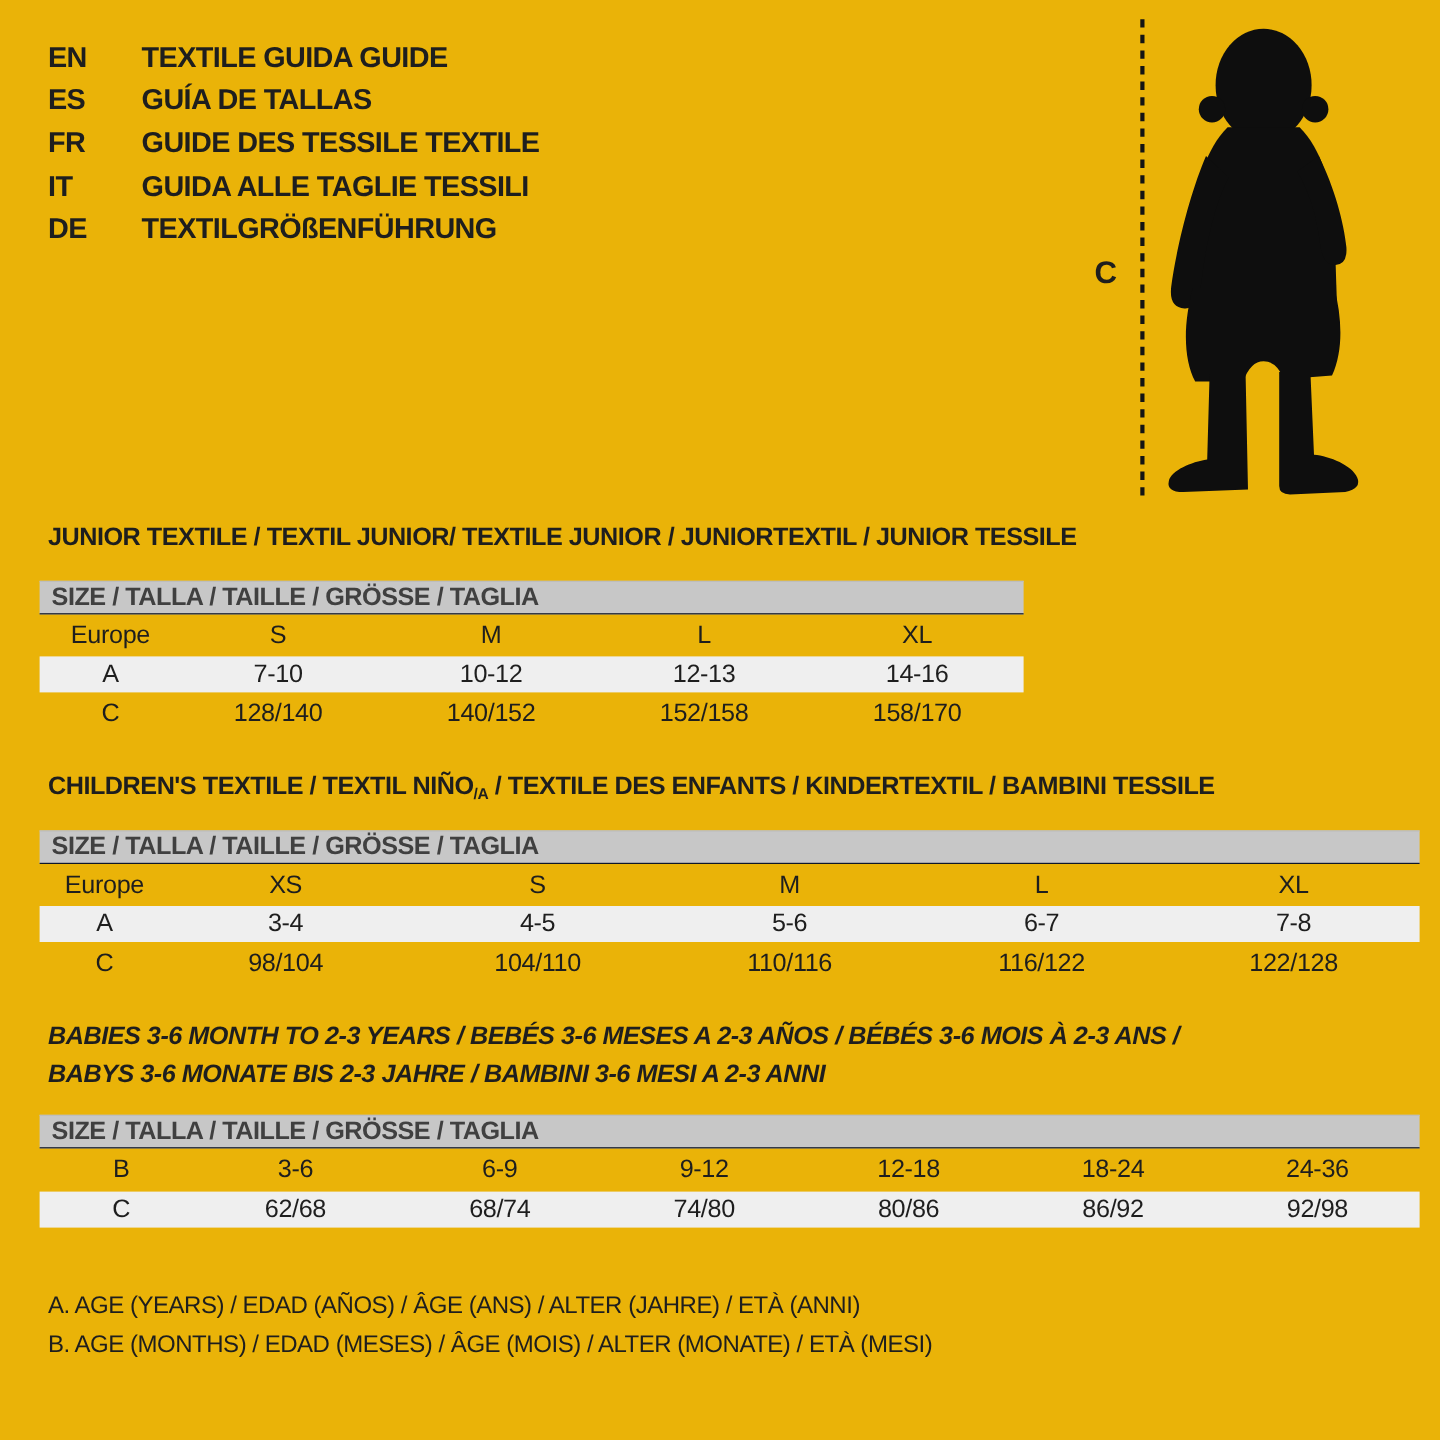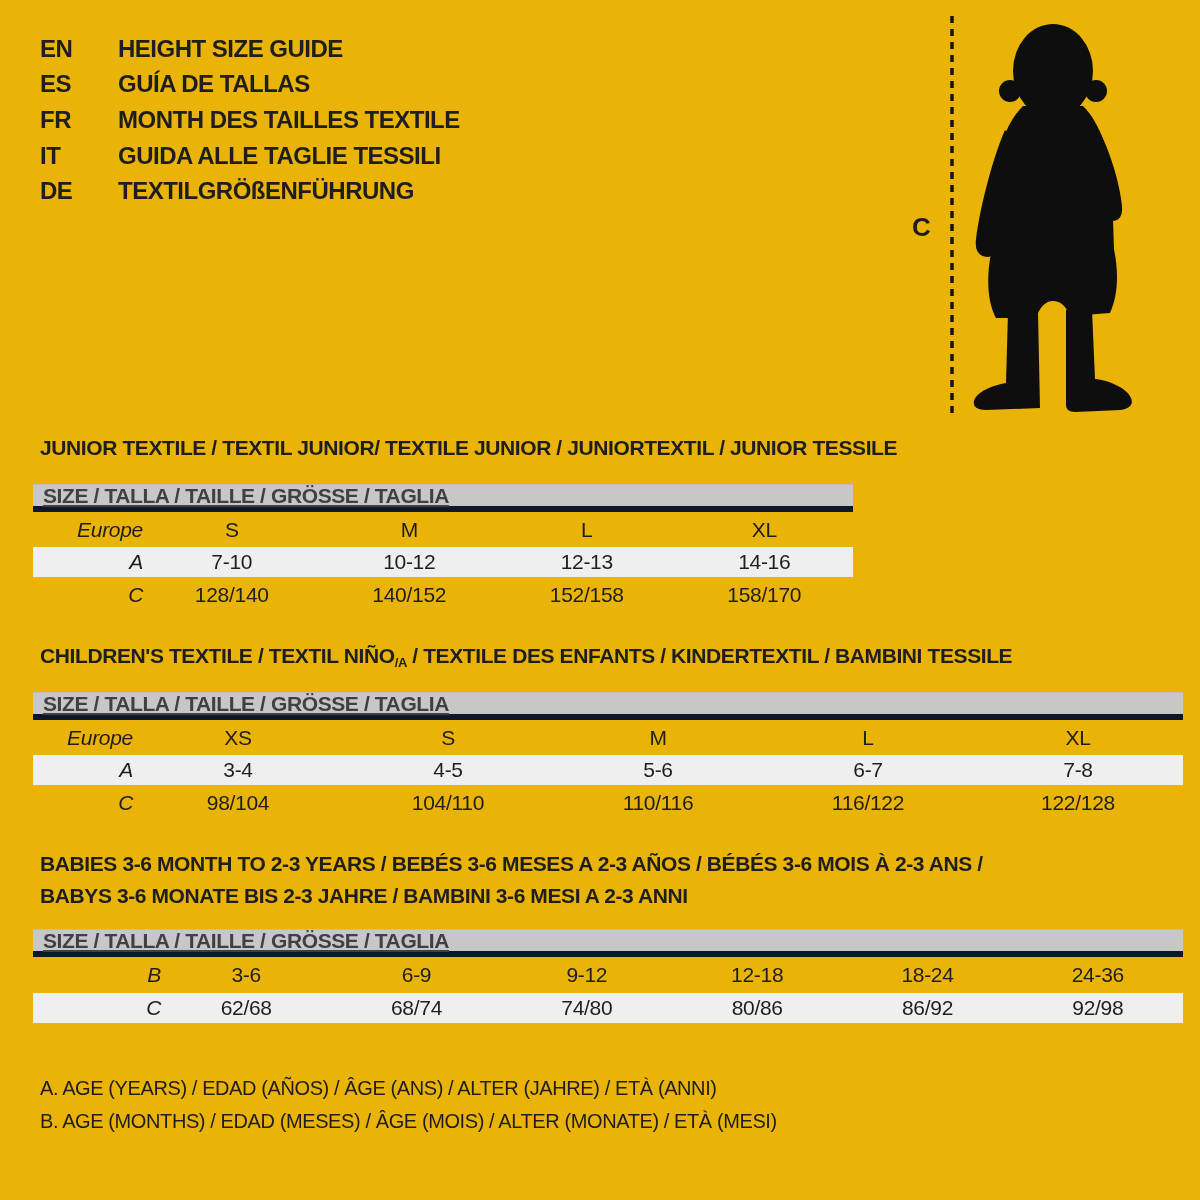--- a/index.html
+++ b/index.html
@@ -14,56 +14,56 @@
   
   .figure-svg{position:absolute;left:940px;top:12px;width:200px;height:410px;}
   .c-label{position:absolute;left:912px;top:212px;font-size:26px;font-weight:700;}
   
   .sec-title{position:absolute;left:40px;font-size:21px;font-weight:700;letter-spacing:-0.4px;white-space:nowrap;}
   .sec-title .sub{font-size:13px;position:relative;top:4px;}
   .two-line{line-height:32px;}
   
   .tbl{position:absolute;left:33px;}
   .strip{
-    background:#c7c7c7;border-top:1px solid #bdbdbd;border-bottom:6px solid #0f172a;
+    background:#c7c7c7;border-top:1px solid #bdbdbd;border-bottom:1px solid #0f172a;
     height:28px;display:flex;align-items:center;padding-left:10px;box-sizing:border-box;
-    font-size:21px;font-weight:700;letter-spacing:-0.4px;color:#404040;text-decoration:underline;
+    font-size:21px;font-weight:700;letter-spacing:-0.4px;color:#404040;
   }
   .trow{display:grid;align-items:center;}
   .trow.shaded{background:#efefef;}
   .cell{font-size:21px;letter-spacing:-0.3px;text-align:center;white-space:nowrap;}
-  .cell.lbl{text-align:right;padding-left:8px;font-style:italic;}
+  .cell.lbl{text-align:center;padding-left:8px;}
   .tbl-junior{top:484px;width:820px;}
   .tbl-junior .trow{grid-template-columns:110px repeat(4,1fr);}
   .tbl-children{top:692px;width:1150px;}
   .tbl-children .trow{grid-template-columns:100px repeat(5,1fr);}
   .tbl-babies{top:929px;width:1150px;}
   .tbl-babies .trow{grid-template-columns:128px repeat(6,1fr);}
   .h35{height:35px;} .h30{height:30px;} .h36{height:36px;}
   
   .notes{position:absolute;left:40px;top:1072px;line-height:33px;}
   .note-line{font-size:20px;font-weight:400;letter-spacing:-0.4px;white-space:nowrap;}
 </style>
 </head>
 <body>
 
 <div class="page">
 
   <div class="langs">
     <div class="lang-row">
       <span class="lang-code">EN</span>
-      <span class="lang-label">HEIGHT SIZE GUIDE</span>
+      <span class="lang-label">TEXTILE GUIDA GUIDE</span>
     </div>
     <div class="lang-row">
       <span class="lang-code">ES</span>
       <span class="lang-label">GUÍA DE TALLAS</span>
     </div>
     <div class="lang-row">
       <span class="lang-code">FR</span>
-      <span class="lang-label">MONTH DES TAILLES TEXTILE</span>
+      <span class="lang-label">GUIDE DES TESSILE TEXTILE</span>
     </div>
     <div class="lang-row">
       <span class="lang-code">IT</span>
       <span class="lang-label">GUIDA ALLE TAGLIE TESSILI</span>
     </div>
     <div class="lang-row">
       <span class="lang-code">DE</span>
       <span class="lang-label">TEXTILGRÖßENFÜHRUNG</span>
     </div>
   </div>
@@ -134,21 +134,21 @@
     <div class="trow h35">
       <div class="cell lbl">C</div>
       <div class="cell">98/104</div>
       <div class="cell">104/110</div>
       <div class="cell">110/116</div>
       <div class="cell">116/122</div>
       <div class="cell">122/128</div>
     </div>
   </div>
 
-  <div class="sec-title two-line" style="top:848px;">
+  <div class="sec-title two-line" style="top:848px;font-style:italic;">
     <div>BABIES 3-6 MONTH TO 2-3 YEARS / BEBÉS 3-6 MESES A 2-3 AÑOS / BÉBÉS 3-6 MOIS À 2-3 ANS /</div>
     <div>BABYS 3-6 MONATE BIS 2-3 JAHRE / BAMBINI 3-6 MESI A 2-3 ANNI</div>
   </div>
   <div class="tbl tbl-babies">
     <div class="strip">SIZE / TALLA / TAILLE / GRÖSSE / TAGLIA</div>
     <div class="trow h36">
       <div class="cell lbl">B</div>
       <div class="cell">3-6</div>
       <div class="cell">6-9</div>
       <div class="cell">9-12</div>

